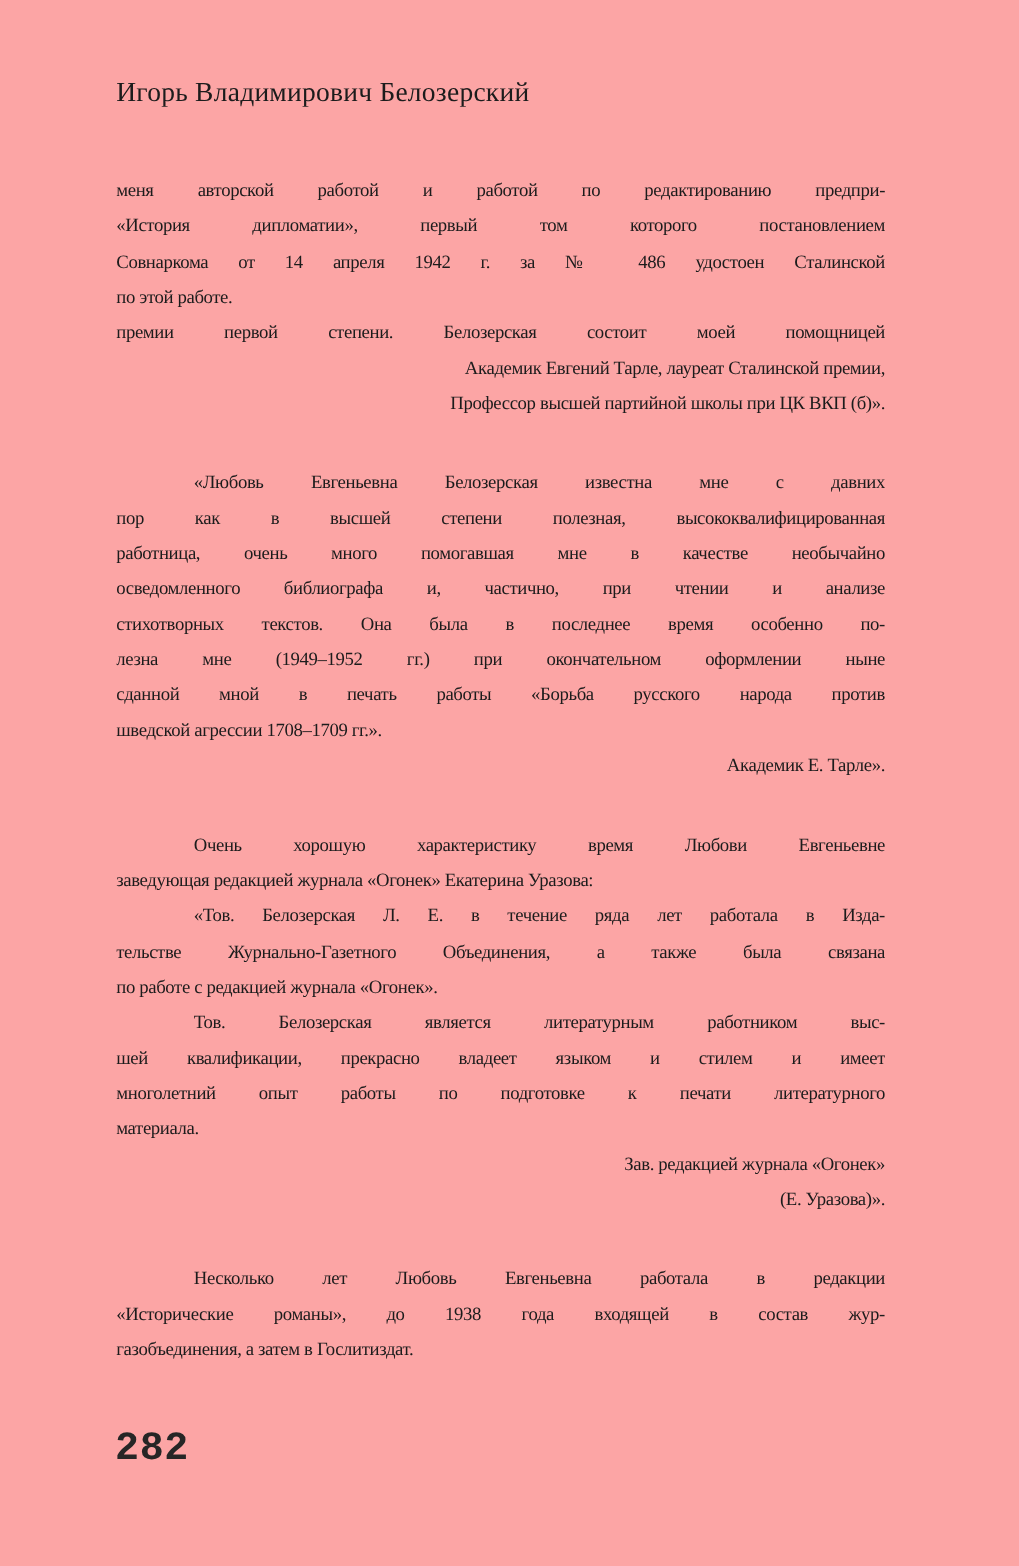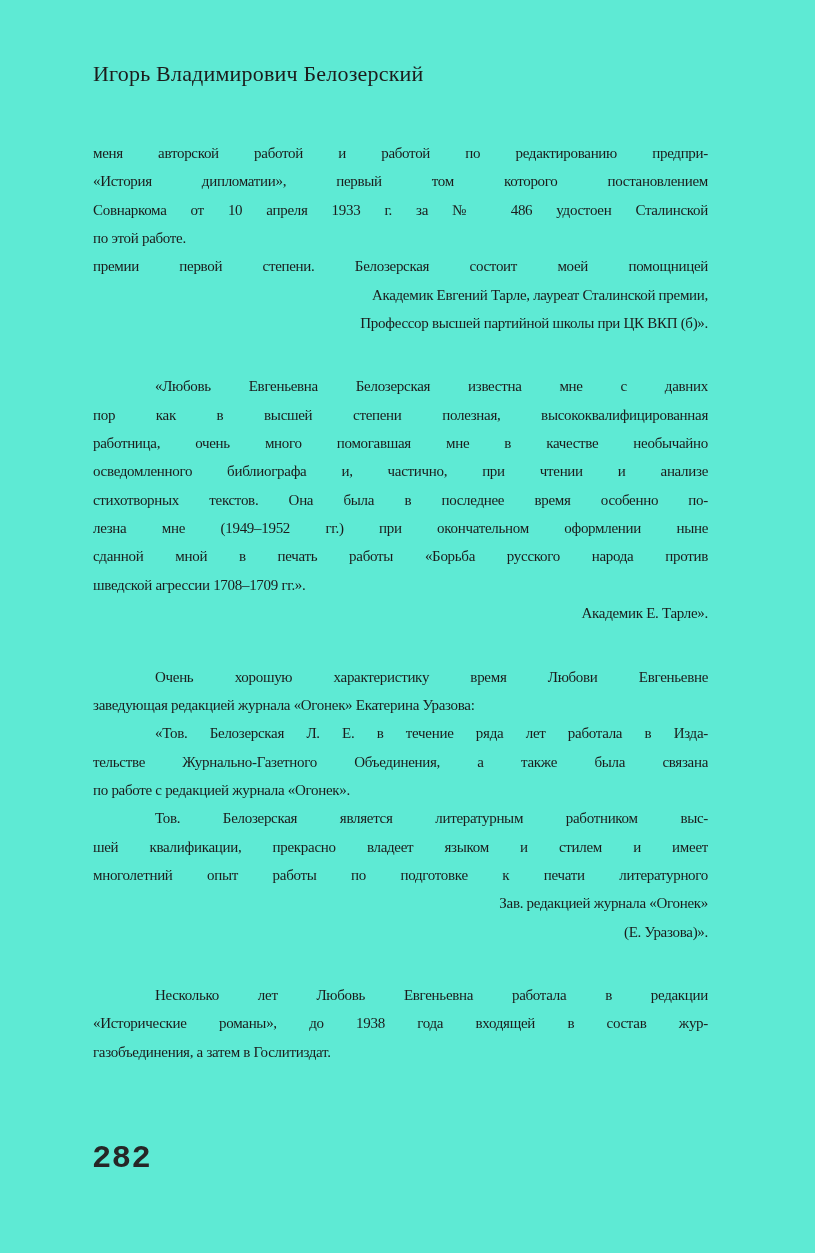--- a/index.html
+++ b/index.html
@@ -4,21 +4,21 @@
 <style>
   html, body {
     margin: 0;
     padding: 0;
     background: #ffffff;
   }
   .page {
     position: relative;
     width: 815px;
     height: 1253px;
-    background: #5eead4;
+    background: #fca5a5;
     overflow: hidden;
     font-family: "Liberation Serif", serif;
     color: #1c1c1c;
   }
   .running-header {
     position: absolute;
     left: 93px;
     top: 60px;
     width: 615px;
     font-size: 22px;
@@ -67,21 +67,21 @@
 </head>
 <body>
 
 <div class="page">
   <div class="running-header">Игорь Владимирович Белозерский</div>
 
   <div class="body-text">
       <div class="block paragraph">
         <div class="line jline">меня авторской работой и работой по редактированию предпри-</div>
         <div class="line jline">«История дипломатии», первый том которого постановлением</div>
-        <div class="line jline">Совнаркома от 10 апреля 1933 г. за № 486 удостоен Сталинской</div>
+        <div class="line jline">Совнаркома от 14 апреля 1942 г. за № 486 удостоен Сталинской</div>
         <div class="line lastline">по этой работе.</div>
         <div class="line jline">премии первой степени. Белозерская состоит моей помощницей</div>
       </div>
       <div class="block attribution">
         <div class="line attr-line">Академик Евгений Тарле, лауреат Сталинской премии,</div>
         <div class="line attr-line">Профессор высшей партийной школы при ЦК ВКП (б)».</div>
       </div>
       <div class="spacer"></div>
       <div class="block paragraph">
         <div class="line jline indent">«Любовь Евгеньевна Белозерская известна мне с давних</div>
@@ -103,20 +103,21 @@
       </div>
       <div class="block paragraph">
         <div class="line jline indent">«Тов. Белозерская Л. Е. в течение ряда лет работала в Изда-</div>
         <div class="line jline">тельстве Журнально-Газетного Объединения, а также была связана</div>
         <div class="line lastline">по работе с редакцией журнала «Огонек».</div>
       </div>
       <div class="block paragraph">
         <div class="line jline indent">Тов. Белозерская является литературным работником выс-</div>
         <div class="line jline">шей квалификации, прекрасно владеет языком и стилем и имеет</div>
         <div class="line jline">многолетний опыт работы по подготовке к печати литературного</div>
+        <div class="line lastline">материала.</div>
       </div>
       <div class="block attribution">
         <div class="line attr-line">Зав. редакцией журнала «Огонек»</div>
         <div class="line attr-line">(Е. Уразова)».</div>
       </div>
       <div class="spacer"></div>
       <div class="block paragraph">
         <div class="line jline indent">Несколько лет Любовь Евгеньевна работала в редакции</div>
         <div class="line jline">«Исторические романы», до 1938 года входящей в состав жур-</div>
         <div class="line lastline">газобъединения, а затем в Гослитиздат.</div>

